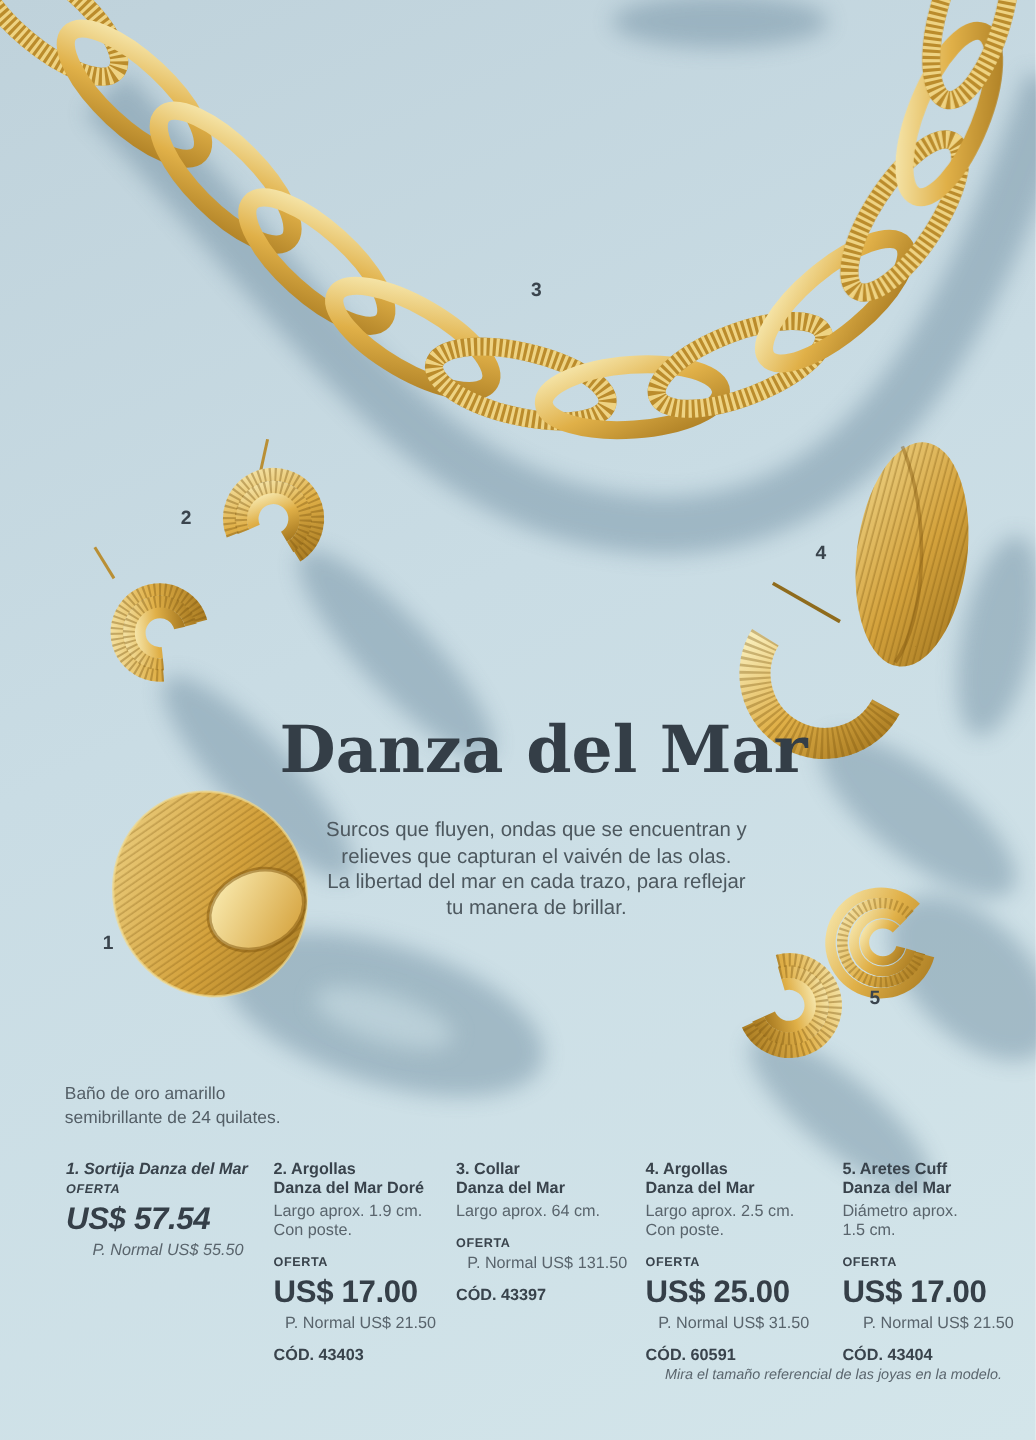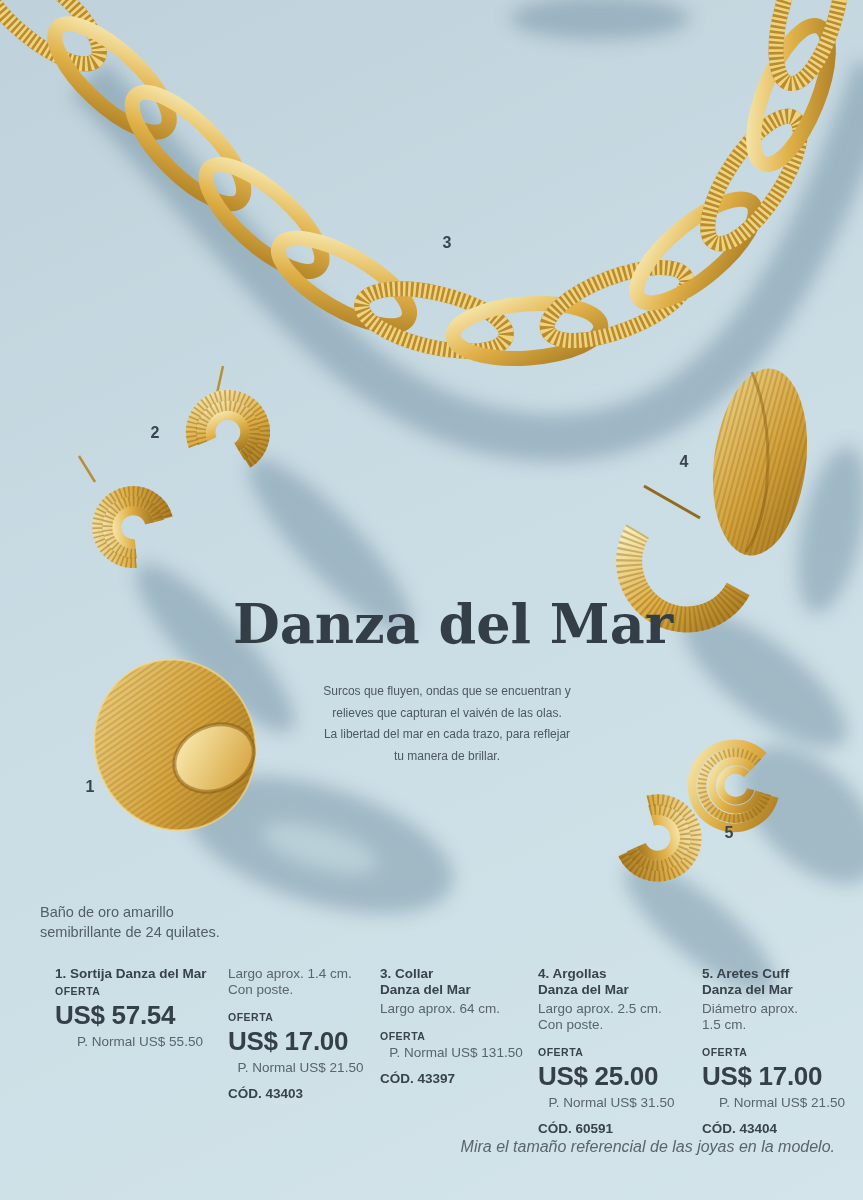--- a/index.html
+++ b/index.html
@@ -14,41 +14,41 @@
     font-size:16px; font-weight:600; color:#3a444d;
   }
   .title {
     position:absolute; top:592px; left:453px; transform:translateX(-50%);
     margin:0; font-family:"DejaVu Serif","Liberation Serif",serif;
     font-weight:600; font-size:54px; color:#343e47; white-space:nowrap;
   }
   .tagline {
     position:absolute; top:681px; left:447px; transform:translateX(-50%);
     width:380px; margin:0; text-align:center;
-    font-size:12px; line-height:21.5px; color:#4d585f; white-space:pre-line;
+    font-size:17px; line-height:21.5px; color:#4d585f; white-space:pre-line;
   }
   .material {
-    position:absolute; top:902px; left:40px; margin:0;
+    position:absolute; top:902px; left:54px; margin:0;
     font-size:14.5px; line-height:20px; color:#535e66; white-space:pre-line;
   }
   .card { position:absolute; top:966px; }
   .card .name { margin:0 0 3px; font-size:13.5px; font-weight:bold; line-height:16px; color:#39434c; white-space:pre-line; }
   .card .det  { margin:0 0 13px; font-size:13.5px; line-height:16px; color:#59646c; white-space:pre-line; }
   .card .offer{ margin:0 0 3px; font-size:10.5px; font-weight:bold; letter-spacing:.5px; color:#39434c; }
   .card .price{ margin:0 0 3px; font-size:26px; font-weight:bold; letter-spacing:-.3px; color:#353f48; }
   .card .normal{ margin:0 0 9px; font-size:13.5px; color:#59646c;text-align:center; }
   .card .codes{ margin:0; font-size:13.5px; font-weight:bold; line-height:20px; color:#39434c; white-space:pre-line; }
-  .c1 { left:55px;  width:170px; }
+  .c1 { left:55px;  width:170px;font-style:italic; }
   .c2 { left:228px; width:145px; }
   .c3 { left:380px; width:152px; }
   .c4 { left:538px; width:147px; }
   .c5 { left:690px; width:160px;margin-left:12px; }
   .footnote {
     position:absolute; top:1138px; right:28px; margin:0;
-    font-style:italic; font-size:16px; color:#5a656d;
+    font-style:italic; font-size:12px; color:#5a656d;
   }
 </style>
 </head>
 <body>
 
 <div class="page">
 
   <svg class="scene" viewBox="0 0 863 1200" xmlns="http://www.w3.org/2000/svg">
     <defs>
       <linearGradient id="gA" x1="0" y1="0" x2="1" y2="1">
@@ -170,21 +170,23 @@
 semibrillante de 24 quilates.</p>
 
   <section class="card c1">
     <h3 class="name">1. Sortija Danza del Mar</h3>
     <div class="offer">OFERTA</div>
     <div class="price">US$ 57.54</div>
     <div class="normal">P. Normal US$ 55.50</div>
   </section>
 
   <section class="card c2">
-    <p class="det">Largo aprox. 1.4 cm.
+    <h3 class="name">2. Argollas
+Danza del Mar Doré</h3>
+    <p class="det">Largo aprox. 1.9 cm.
 Con poste.</p>
     <div class="offer">OFERTA</div>
     <div class="price">US$ 17.00</div>
     <div class="normal">P. Normal US$ 21.50</div>
     <div class="codes">CÓD. 43403</div>
   </section>
 
   <section class="card c3">
     <h3 class="name">3. Collar
 Danza del Mar</h3>

